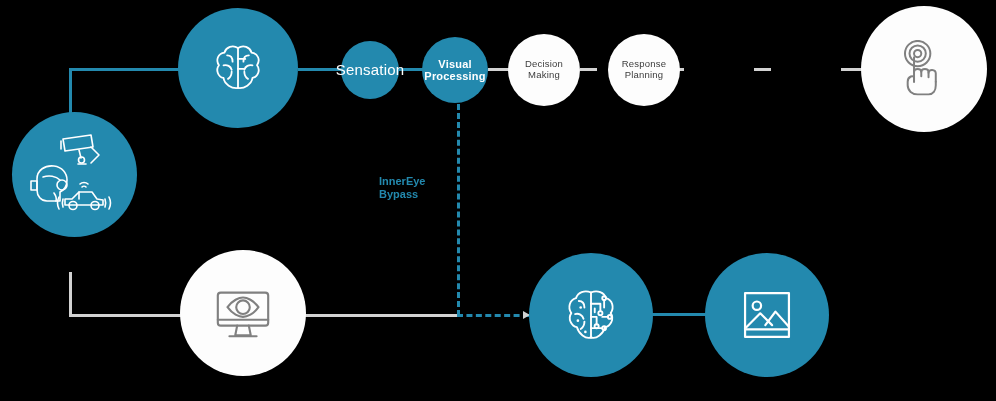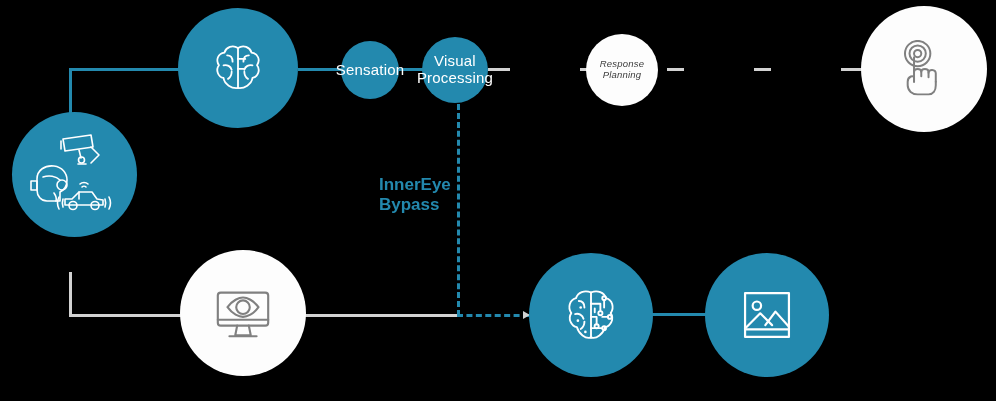--- a/index.html
+++ b/index.html
@@ -106,21 +106,21 @@
 
   <div class="conn h gray" style="left:305px; top:314px; width:155px;"></div>
 
   <div class="dashv" style="left:457px; top:104px; height:212px;"></div>
 
   <div class="dashh" style="left:457px; top:314px; width:72px;"></div>
   <div class="arrow" style="left:523px; top:311px;"></div>
 
   <div class="conn h teal" style="left:652px; top:313px; width:55px;"></div>
 
-  <div class="bypass-label" style="left:379px; top:175px; font-size:17px;">InnerEye
+  <div class="bypass-label" style="left:379px; top:175px; font-size:11px;">InnerEye
 Bypass</div>
 
   <div class="node teal" style="left:12px; top:112px; width:125px; height:125px;">
     <svg class="ico" width="100" height="100" viewBox="0 0 100 100" fill="none" stroke="#ffffff" stroke-width="1.6" stroke-linecap="round" stroke-linejoin="round">
 
       <g transform="translate(36,8)">
         <path d="M2 6 L30 2 L32 14 L4 18 Z"></path>
         <path d="M0 8 L0 16"></path>
         <path d="M18 17 L20 25"></path>
         <circle cx="20.5" cy="27" r="3"></circle>
@@ -165,26 +165,30 @@
       <path d="M32 22 L40 22"></path>
       <path d="M32 33 L38 33"></path>
     </svg>
   </div>
 
   <div class="node teal" style="left:341px; top:41px; width:58px; height:58px;">
     <span class="node-label" style="font-size:15px;">Sensation</span>
   </div>
 
   <div class="node teal" style="left:422px; top:37px; width:66px; height:66px;">
-    <span class="node-label" style="font-size:15px;">Visual
+    <span class="node-label" style="font-size:11px;font-weight:bold;">Visual
 Processing</span>
   </div>
 
-
-  <div class="node white" style="left:586px; top:34px; width:72px; height:72px;font-style:italic;">
+  <div class="node white" style="left:508px; top:34px; width:72px; height:72px;">
+    <span class="node-label" style="font-size:9.5px;">Decision
+Making</span>
+  </div>
+
+  <div class="node white" style="left:608px; top:34px; width:72px; height:72px;">
     <span class="node-label" style="font-size:9.5px;">Response
 Planning</span>
   </div>
 
 
 
   <div class="node white" style="left:861px; top:6px; width:126px; height:126px;">
     <svg class="ico" width="58" height="58" viewBox="0 0 64 64" fill="none" stroke="#808080" stroke-width="2.2" stroke-linecap="round" stroke-linejoin="round">
       <circle cx="25" cy="15" r="4"></circle>
       <circle cx="25" cy="15" r="9"></circle>

